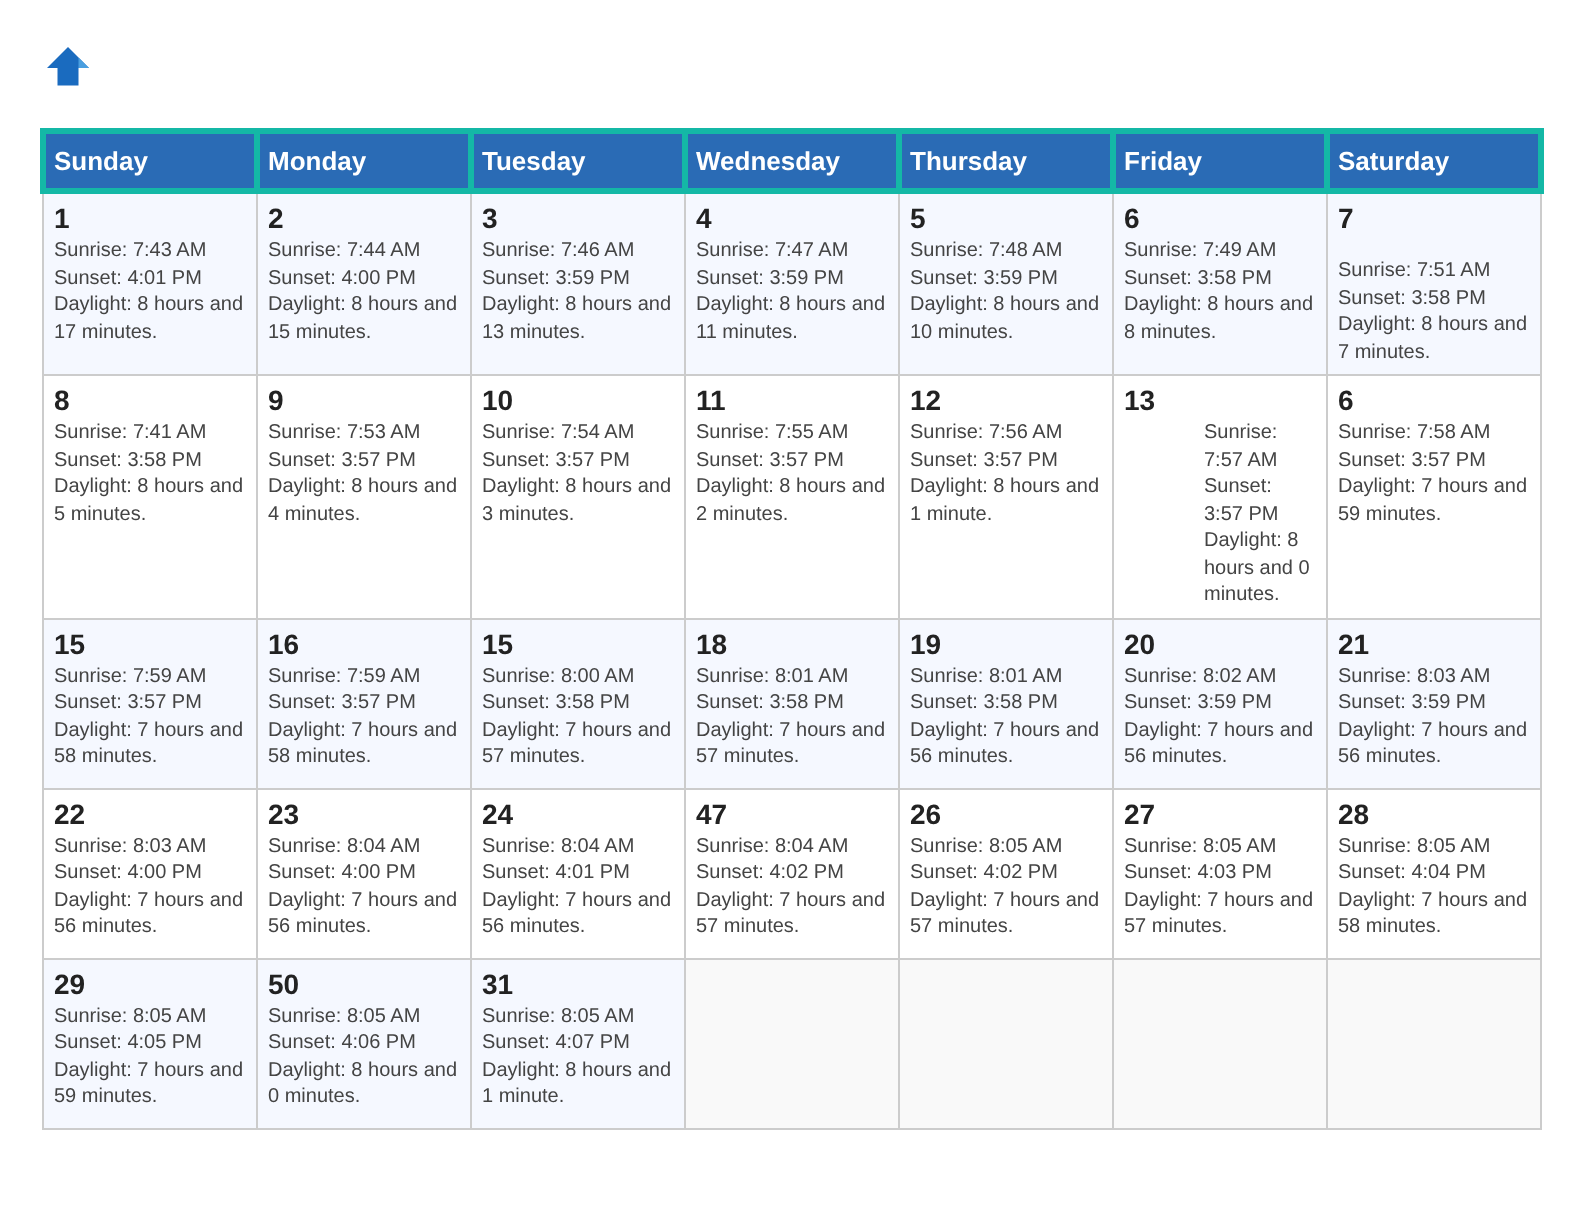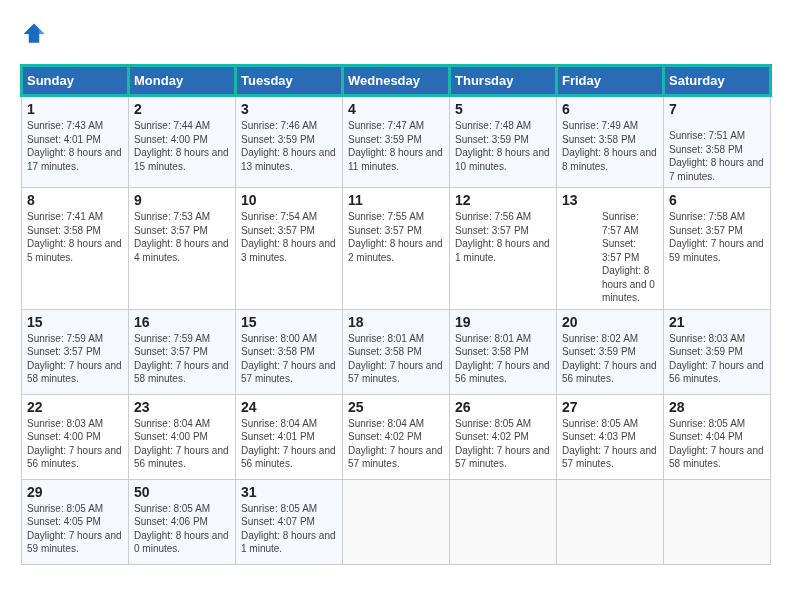--- a/index.html
+++ b/index.html
@@ -272,21 +272,21 @@
 Sunset: 4:00 PM
 Daylight: 7 hours and 56 minutes.</div>
         </td>
         <td>
           <span class="day-number">24</span>
           <div class="day-info" style="white-space: pre-line;">Sunrise: 8:04 AM
 Sunset: 4:01 PM
 Daylight: 7 hours and 56 minutes.</div>
         </td>
         <td>
-          <span class="day-number">25</span>
+          <span class="day-number">47</span>
           <div class="day-info" style="white-space: pre-line;">Sunrise: 8:04 AM
 Sunset: 4:02 PM
 Daylight: 7 hours and 57 minutes.</div>
         </td>
         <td>
           <span class="day-number">26</span>
           <div class="day-info" style="white-space: pre-line;">Sunrise: 8:05 AM
 Sunset: 4:02 PM
 Daylight: 7 hours and 57 minutes.</div>
         </td>

